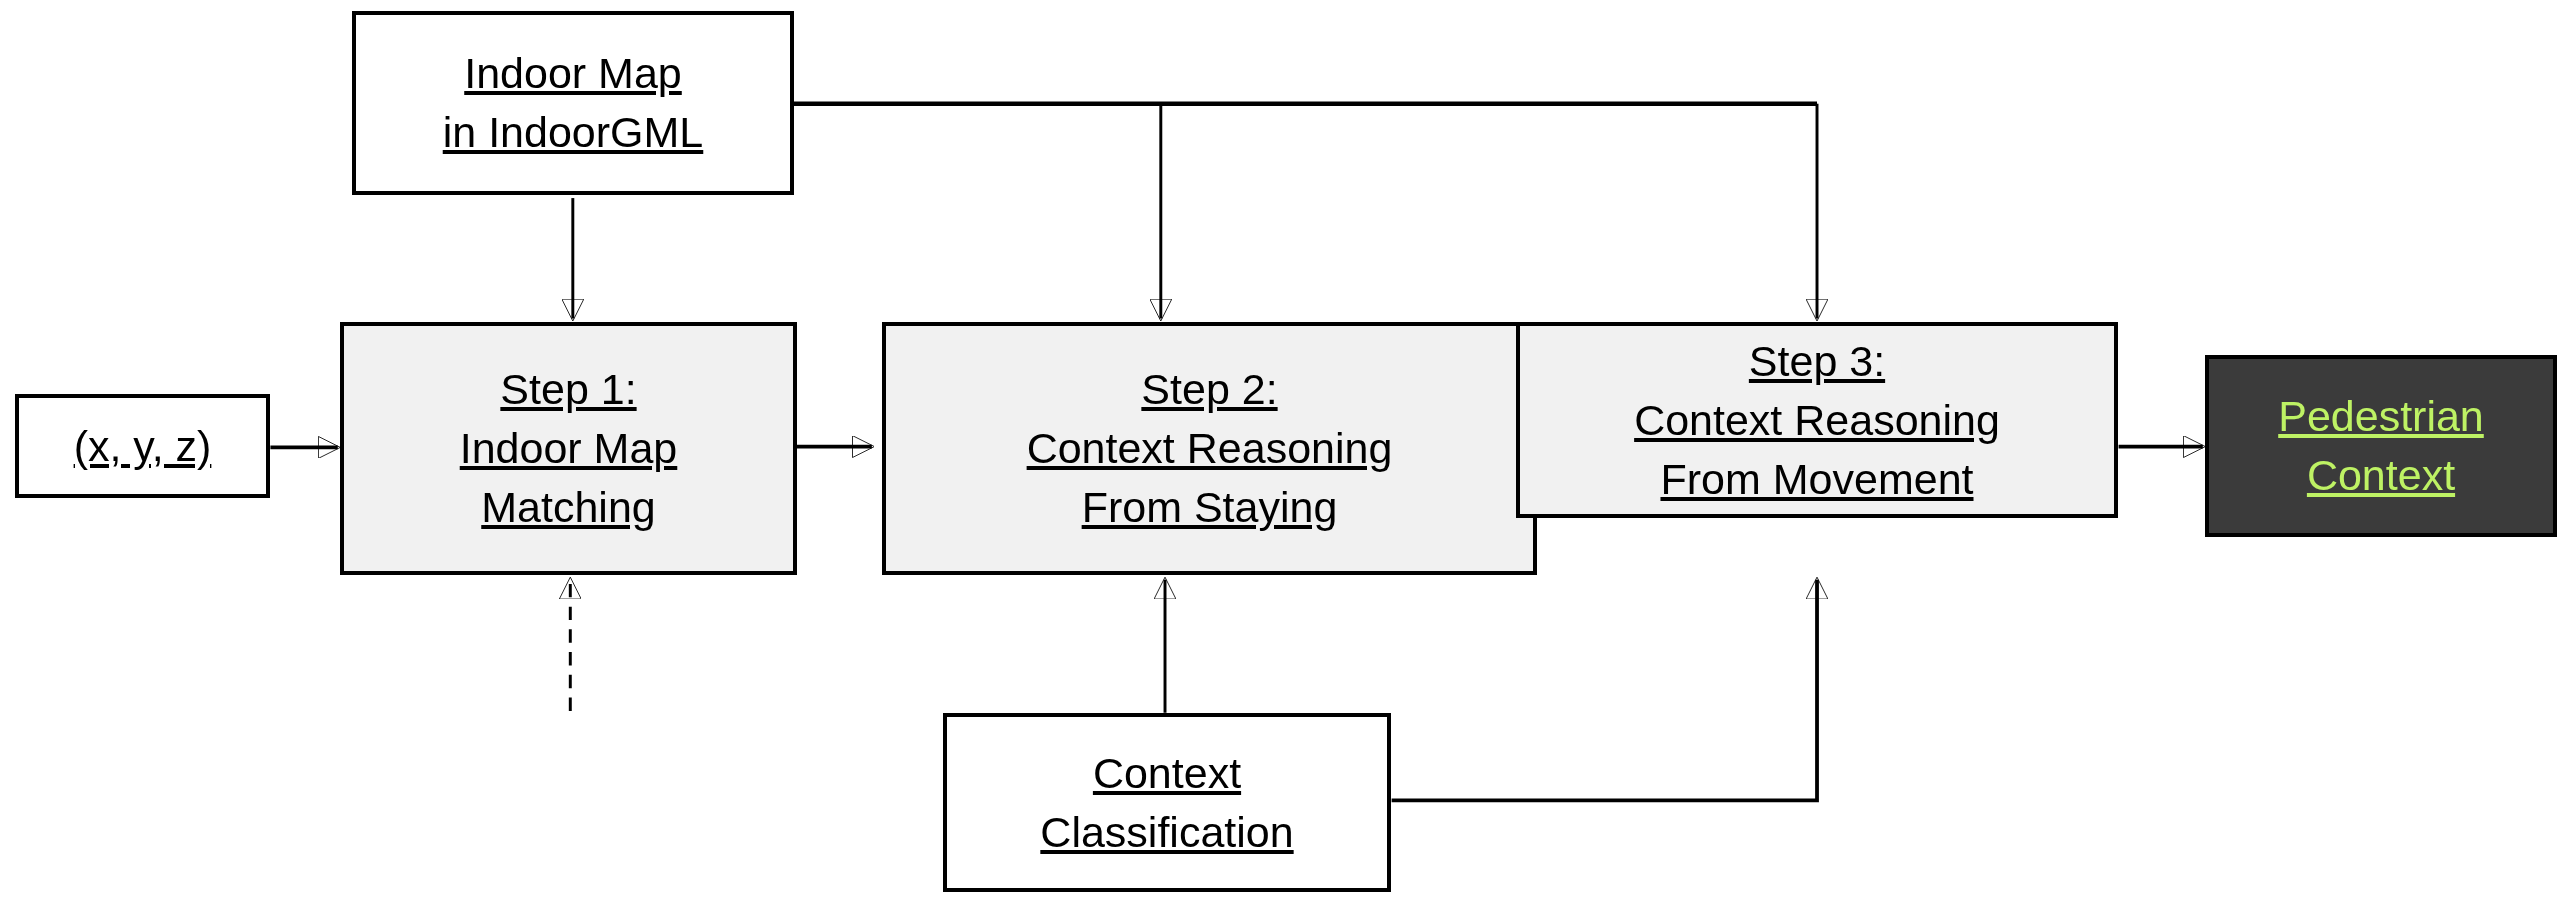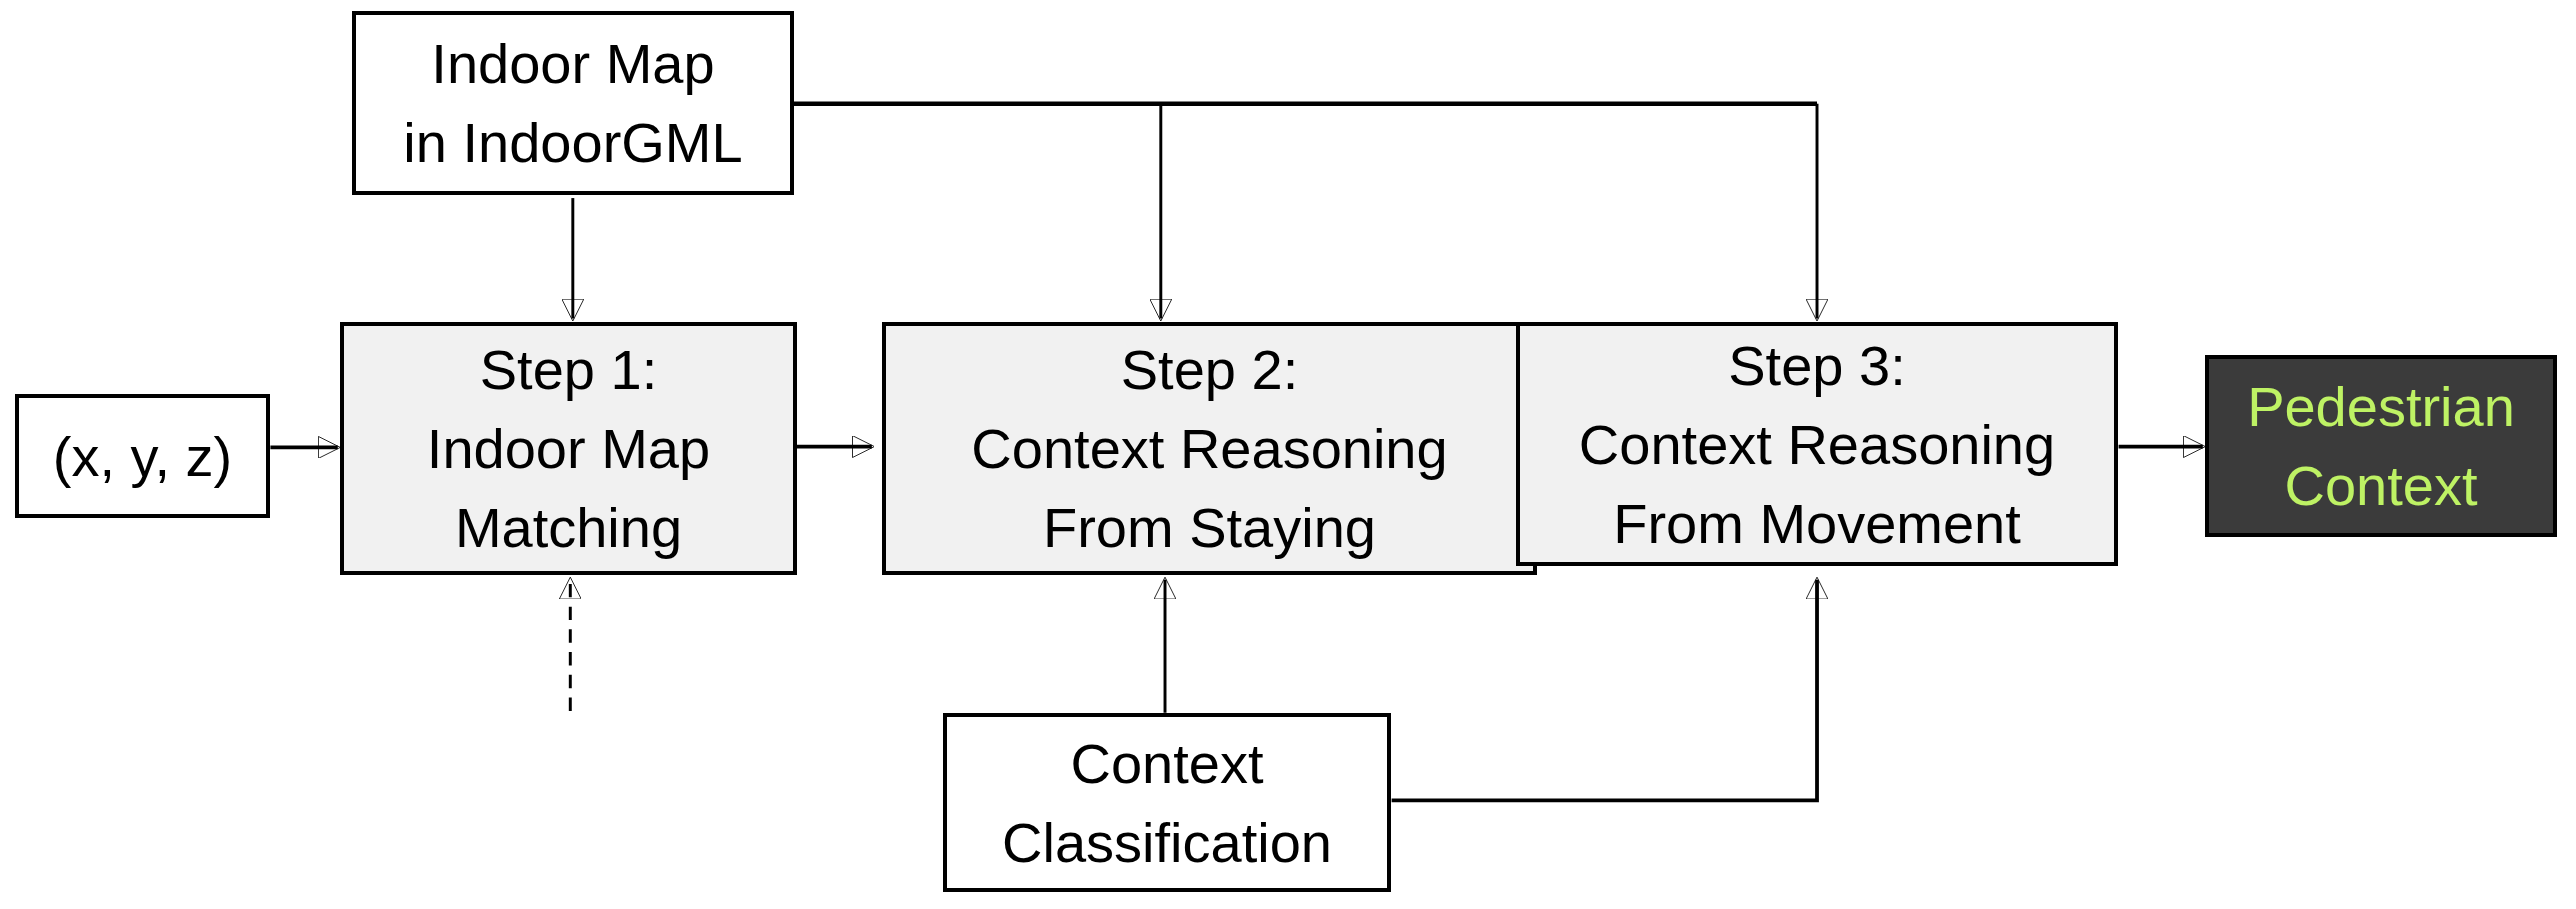--- a/index.html
+++ b/index.html
@@ -26,32 +26,33 @@
   .node {
     position: absolute;
     box-sizing: border-box;
     border: 4.2px solid #000000;
     background: #ffffff;
     color: #000000;
     display: flex;
     align-items: center;
     justify-content: center;
     text-align: center;
-    font-size: 56px;
-    line-height: 79px;
+    font-size: 43px;
+    line-height: 59px;
+    text-decoration: underline;
   }
   .node .label { white-space: pre-line; }
   .fill-step { background: #f1f1f1; }
   .fill-dark { background: #3b3b3b; color: #ffffff; }
 
   .n-indoor-map   { left: 352px;  top: 11px;  width: 442px; height: 184px; }
-  .n-xyz          { left: 15px;   top: 394px; width: 255px; height: 124px; }
+  .n-xyz          { left: 15px;   top: 394px; width: 255px; height: 104px; }
   .n-step1        { left: 340px;  top: 322px; width: 457px; height: 253px; }
   .n-step2        { left: 882px; top: 322px; width: 655px; height: 253px; }
-  .n-step3        { left: 1516px; top: 322px; width: 602px; height: 244px; }
+  .n-step3        { left: 1516px; top: 322px; width: 602px; height: 196px; }
   .n-pedestrian   { left: 2205px; top: 355px; width: 352px; height: 182px; }
   .n-sensor       { left: 383px;  top: 711px; width: 374px; height: 181px; }
   .n-context-cls  { left: 943px; top: 713px; width: 448px; height: 179px; }
 </style>
 </head>
 <body>
 
 <div class="canvas">
 
   <svg class="edge-layer" viewBox="0 0 3058 1080" xmlns="http://www.w3.org/2000/svg">

